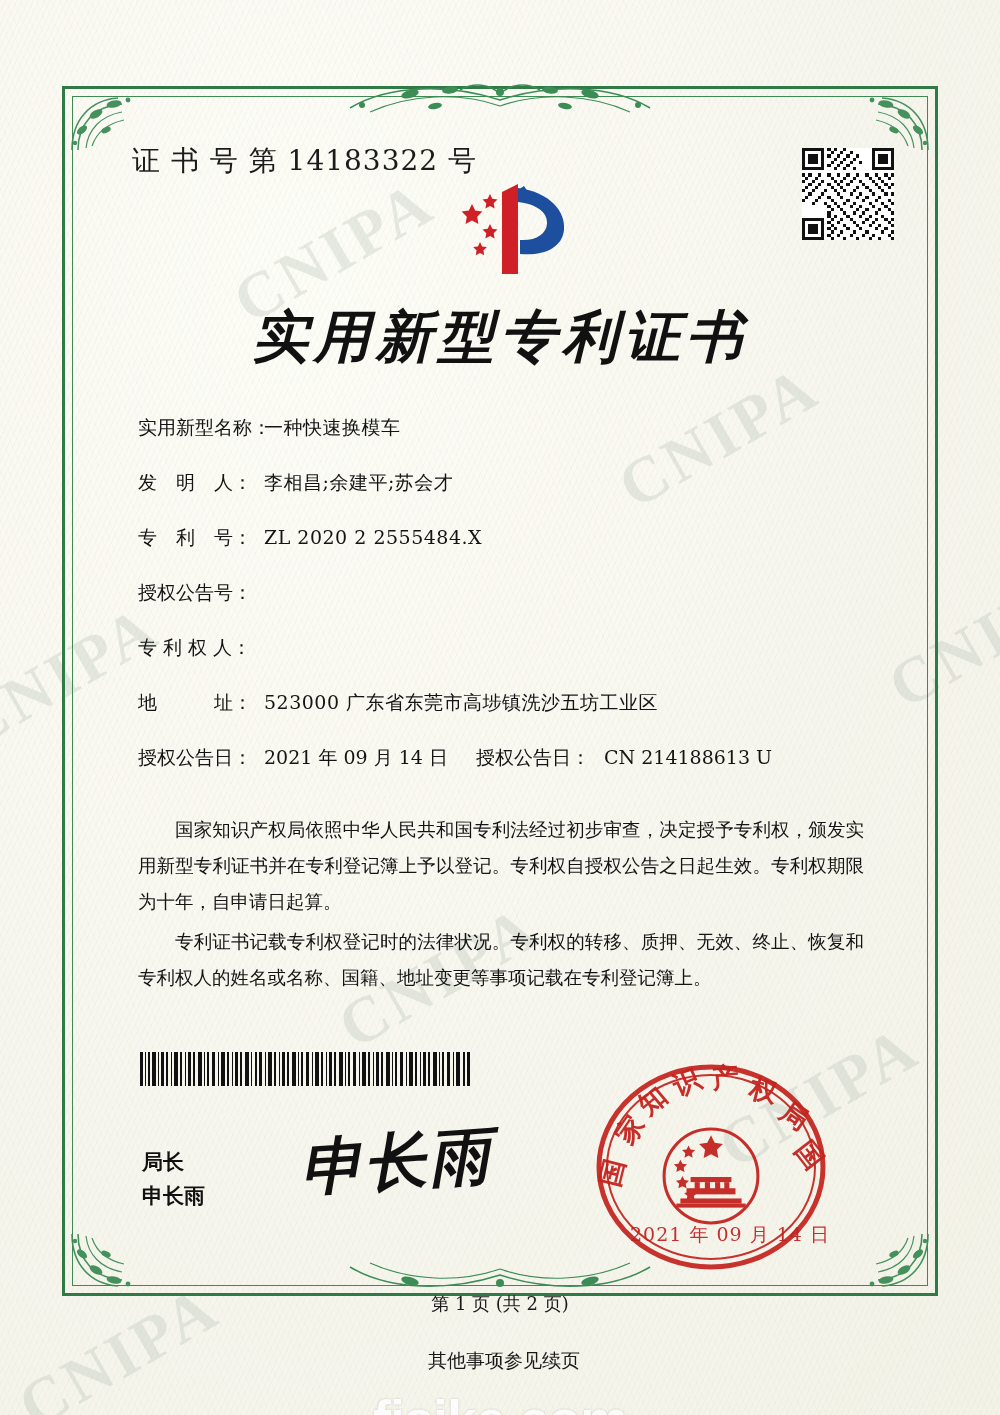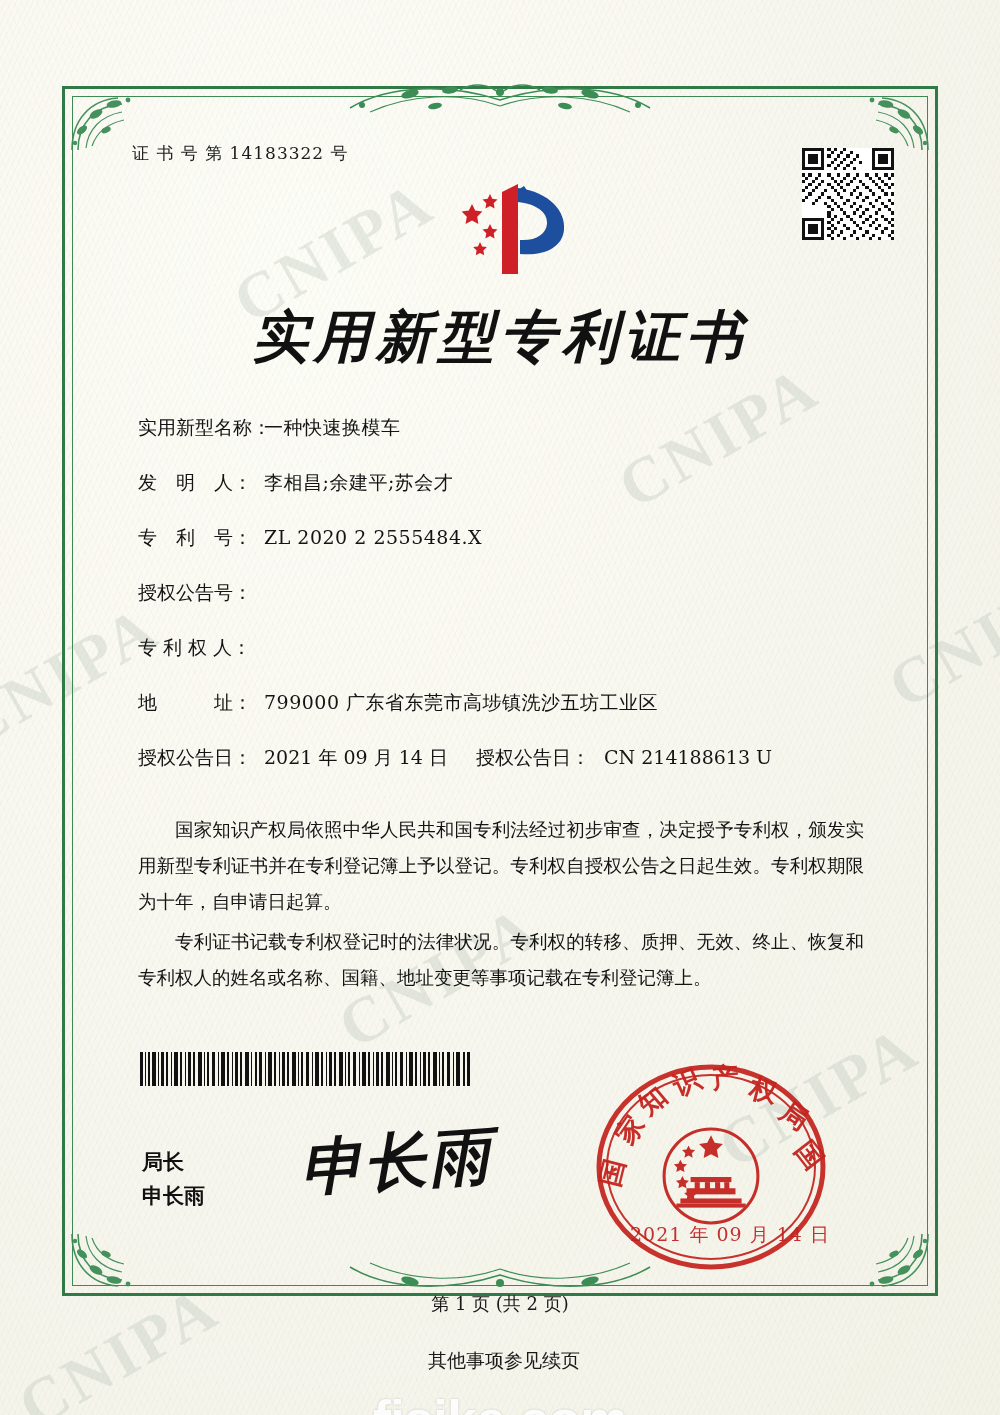--- a/index.html
+++ b/index.html
@@ -100,21 +100,21 @@
     color: #3c8c55;
     transform: scaleY(-1);
   }
   .bot-orn svg { width: 100%; height: 100%; display: block; }
 
   
   .cert-no {
     position: absolute;
     left: 132px;
     top: 142px;
-    font-size: 17px;
+    font-size: 28px;
     color: #1b1b1b;
     letter-spacing: 1px;
     font-family: "DejaVu Serif", "Liberation Serif", serif;
   }
 
   .logo {
     position: absolute;
     left: 432px;
     top: 178px;
     width: 150px;
@@ -628,21 +628,21 @@
       <div class="fvalue">ZL 2020 2 2555484.X</div>
     </div>
     <div class="frow">
       <div class="flabel">授权公告号：</div>
     </div>
     <div class="frow">
       <div class="flabel">专 利 权 人：</div>
     </div>
     <div class="frow">
       <div class="flabel">地　　　址：</div>
-      <div class="fvalue">799000 广东省东莞市高埗镇洗沙五坊工业区</div>
+      <div class="fvalue">523000 广东省东莞市高埗镇洗沙五坊工业区</div>
     </div>
     <div class="frow-pub">
       <div class="pub-l">授权公告日：</div>
       <div class="pub-v">2021 年 09 月 14 日</div>
       <div class="pub-l2">授权公告日：</div>
       <div class="pub-v2">CN 214188613 U</div>
     </div>
   </div>
 
   <div class="paras">

